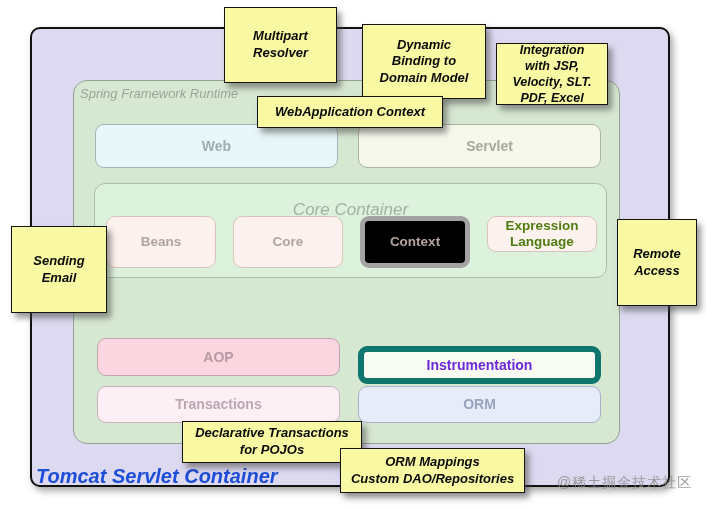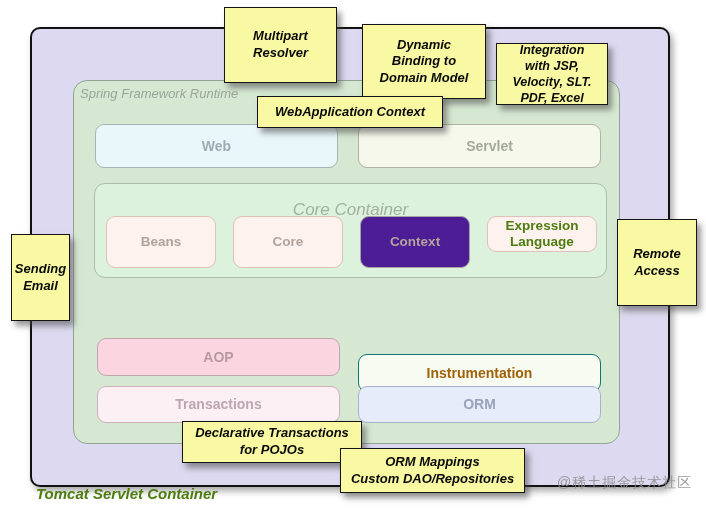--- a/index.html
+++ b/index.html
@@ -15,62 +15,62 @@
   .module{display:flex;align-items:center;justify-content:center;border-radius:9px;
           font-weight:bold;font-size:14px;text-align:center;white-space:pre-line;line-height:1.15;}
   
   .note{background:#f9f9a3;border:1.6px solid #141414;box-shadow:4px 5px 6px rgba(70,70,70,0.55);
         display:flex;align-items:center;justify-content:center;text-align:center;
         font-weight:bold;font-style:italic;font-size:13px;color:#0a0a0a;
         white-space:pre-line;line-height:1.28;z-index:5;}
   .title-italic{font-style:italic;}
   .runtime-title{font-size:13px;color:#9aa59a;}
   .core-title{font-size:17px;color:#9fb29f;text-align:center;}
-  .tomcat-label{font-size:15px;font-weight:bold;font-style:italic;color:#4d7c0f;margin-top:20px;}
+  .tomcat-label{font-size:20px;font-weight:bold;font-style:italic;color:#1d4ed8;}
   .watermark{font-size:14px;color:#8e8e8e;opacity:0.85;z-index:6;letter-spacing:1px;}
 </style>
 </head>
 <body>
 
 <div class="stage">
 
   <div class="abs outer-box" style="left:30px;top:27px;width:640px;height:460px;"></div>
   <div class="abs tomcat-label" style="left:36px;top:465px;">Tomcat Servlet Container</div>
 
   <div class="abs runtime-box" style="left:73px;top:80px;width:547px;height:364px;"></div>
   <div class="abs title-italic runtime-title" style="left:80px;top:86px;">Spring Framework Runtime</div>
 
   <div class="abs module" style="left:95px;top:124px;width:243px;height:44px;background:#e9f7fa;border:1px solid #a6b4b8;color:#9badb3;">Web</div>
   <div class="abs module" style="left:358px;top:124px;width:243px;height:44px;background:#f5f8eb;border:1px solid #aeb3a4;color:#a5a99a;padding-left:20px;">Servlet</div>
 
   <div class="abs core-box" style="left:94px;top:183px;width:513px;height:95px;"></div>
   <div class="abs title-italic core-title" style="left:94px;top:188px;width:513px;margin-top:12px;">Core Container</div>
   <div class="abs module" style="left:233px;top:216px;width:110px;height:52px;background:#fdf2ed;border:1px solid #dcc2ba;color:#b3a39d;font-size:13.5px;">Core</div>
   <div class="abs module" style="left:106px;top:216px;width:110px;height:52px;background:#fdf2ed;border:1px solid #dcc2ba;color:#b3a39d;font-size:13.5px;">Beans</div>
-  <div class="abs module" style="left:360px;top:216px;width:110px;height:52px;background:#4c1d95;border:1px solid #a3a3a3;color:#b3a39d;font-size:13.5px;">Context</div>
+  <div class="abs module" style="left:360px;top:216px;width:110px;height:52px;background:#000000;border:5px solid #a3a3a3;color:#b3a39d;font-size:13.5px;">Context</div>
   <div class="abs module" style="left:487px;top:216px;width:110px;height:36px;background:#fdf2ed;border:1px solid #dcc2ba;color:#4d7c0f;font-size:13.5px;">Expression
 Language</div>
 
   <div class="abs module" style="left:97px;top:338px;width:243px;height:38px;background:#fbd5df;border:1px solid #bfa6ae;color:#b89aa3;">AOP</div>
-  <div class="abs module" style="left:358px;top:354px;width:243px;height:38px;background:#f7fbf2;border:1px solid #0f766e;color:#a16207;">Instrumentation</div>
+  <div class="abs module" style="left:358px;top:346px;width:243px;height:38px;background:#f7fbf2;border:6px solid #0f766e;color:#6d28d9;">Instrumentation</div>
 
   <div class="abs module" style="left:97px;top:386px;width:243px;height:37px;background:#fdf0f5;border:1px solid #ccb2bc;color:#bda6b2;">Transactions</div>
   <div class="abs module" style="left:358px;top:386px;width:243px;height:37px;background:#e6ecf9;border:1px solid #a9b1ca;color:#9aa3bd;">ORM</div>
 
   <div class="abs note" style="left:224px;top:7px;width:113px;height:76px;">Multipart
 Resolver</div>
   <div class="abs note" style="left:362px;top:24px;width:124px;height:75px;">Dynamic
 Binding to
 Domain Model</div>
   <div class="abs note" style="left:496px;top:6px;width:112px;height:62px;font-size:12.5px;margin-top:37px;">Integration
 with JSP,
 Velocity, SLT.
 PDF, Excel</div>
   <div class="abs note" style="left:257px;top:96px;width:186px;height:32px;">WebApplication Context</div>
-  <div class="abs note" style="left:11px;top:226px;width:59px;height:87px;margin-top:8px;">Sending
+  <div class="abs note" style="left:11px;top:226px;width:96px;height:87px;">Sending
 Email</div>
   <div class="abs note" style="left:617px;top:219px;width:80px;height:87px;">Remote
 Access</div>
   <div class="abs note" style="left:182px;top:421px;width:180px;height:42px;">Declarative Transactions
 for POJOs</div>
   <div class="abs note" style="left:340px;top:448px;width:185px;height:45px;">ORM Mappings
 Custom DAO/Repositories</div>
 
   <div class="abs watermark" style="left:557px;top:474px;">@稀土掘金技术社区</div>
 

